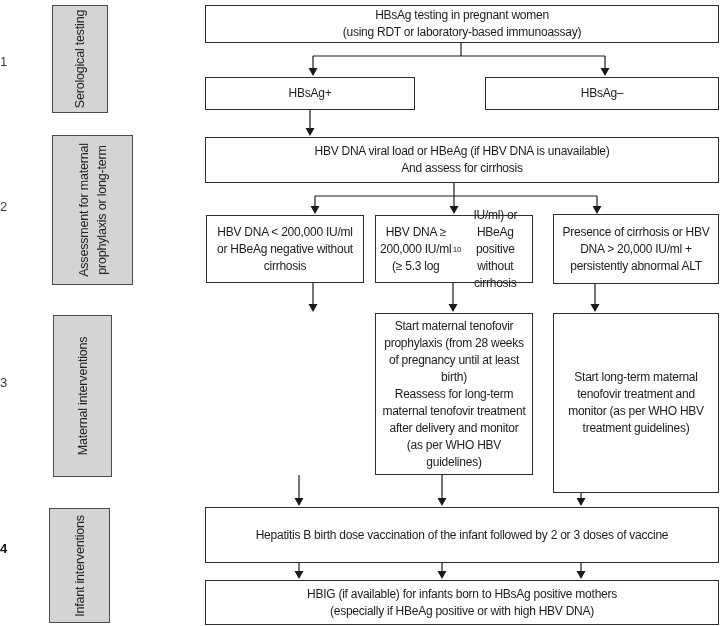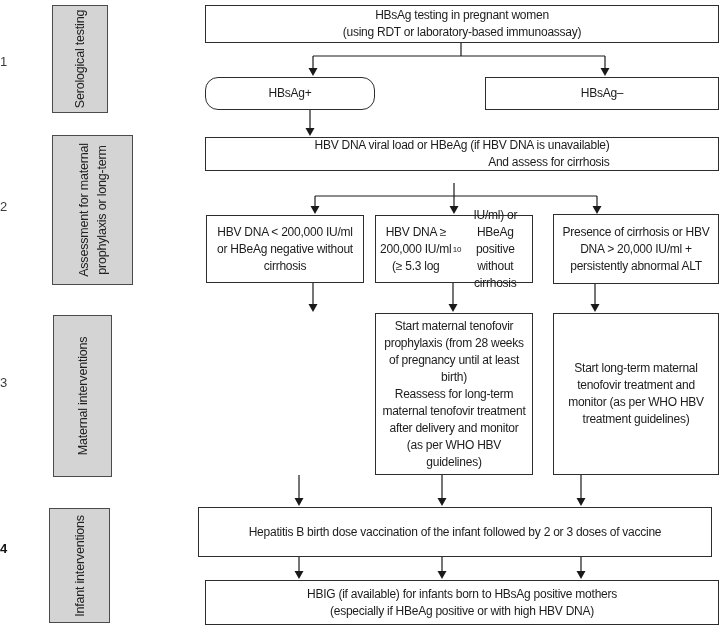--- a/index.html
+++ b/index.html
@@ -99,45 +99,45 @@
   <div class="sbox" style="left:53px;top:315px;width:59px;height:162px;">
     <span class="rot" style="width:158px;">Maternal interventions</span>
   </div>
   <div class="sbox" style="left:49px;top:508px;width:61px;height:115px;">
     <span class="rot" style="width:111px;">Infant interventions</span>
   </div>
 
   <div class="fbox thick" style="left:205px;top:5px;width:514px;height:38px;">HBsAg testing in pregnant women
 (using RDT or laboratory-based immunoassay)</div>
 
-  <div class="fbox" style="left:205px;top:77px;width:170px;height:33px;border-radius:13px;">HBsAg+</div>
+  <div class="fbox" style="left:205px;top:77px;width:210px;height:33px;">HBsAg+</div>
   <div class="fbox" style="left:485px;top:77px;width:234px;height:33px;text-align:right;">HBsAg–</div>
 
-  <div class="fbox" style="left:205px;top:137px;width:514px;height:34px;text-align:right;">HBV DNA viral load or HBeAg (if HBV DNA is unavailable)
+  <div class="fbox" style="left:205px;top:137px;width:514px;height:46px;">HBV DNA viral load or HBeAg (if HBV DNA is unavailable)
 And assess for cirrhosis</div>
 
   <div class="fbox" style="left:206px;top:215px;width:158px;height:68px;">HBV DNA &lt; 200,000 IU/ml
 or HBeAg negative without
 cirrhosis</div>
   <div class="fbox" style="left:375px;top:215px;width:158px;height:68px;">HBV DNA ≥ 200,000 IU/ml<br>(≥ 5.3 log<sub>10</sub> IU/ml) or HBeAg<br>positive without cirrhosis</div>
   <div class="fbox" style="left:553px;top:214px;width:166px;height:70px;">Presence of cirrhosis or HBV
 DNA &gt; 20,000 IU/ml +
 persistently abnormal ALT</div>
 
   <div class="fbox" style="left:375px;top:313px;width:158px;height:162px;">Start maternal tenofovir
 prophylaxis (from 28 weeks
 of pregnancy until at least
 birth)
 Reassess for long-term
 maternal tenofovir treatment
 after delivery and monitor
 (as per WHO HBV guidelines)</div>
-  <div class="fbox" style="left:553px;top:313px;width:166px;height:162px;">Start long-term maternal
+  <div class="fbox" style="left:553px;top:313px;width:166px;height:180px;">Start long-term maternal
 tenofovir treatment and
 monitor (as per WHO HBV
 treatment guidelines)</div>
 
-  <div class="fbox" style="left:198px;top:507px;width:514px;height:50px;">Hepatitis B birth dose vaccination of the infant followed by 2 or 3 doses of vaccine</div>
+  <div class="fbox" style="left:205px;top:507px;width:514px;height:56px;">Hepatitis B birth dose vaccination of the infant followed by 2 or 3 doses of vaccine</div>
 
   <div class="fbox" style="left:205px;top:580px;width:514px;height:45px;">HBIG (if available) for infants born to HBsAg positive mothers
 (especially if HBeAg positive or with high HBV DNA)</div>
 
 </div>
 
 </body></html>

